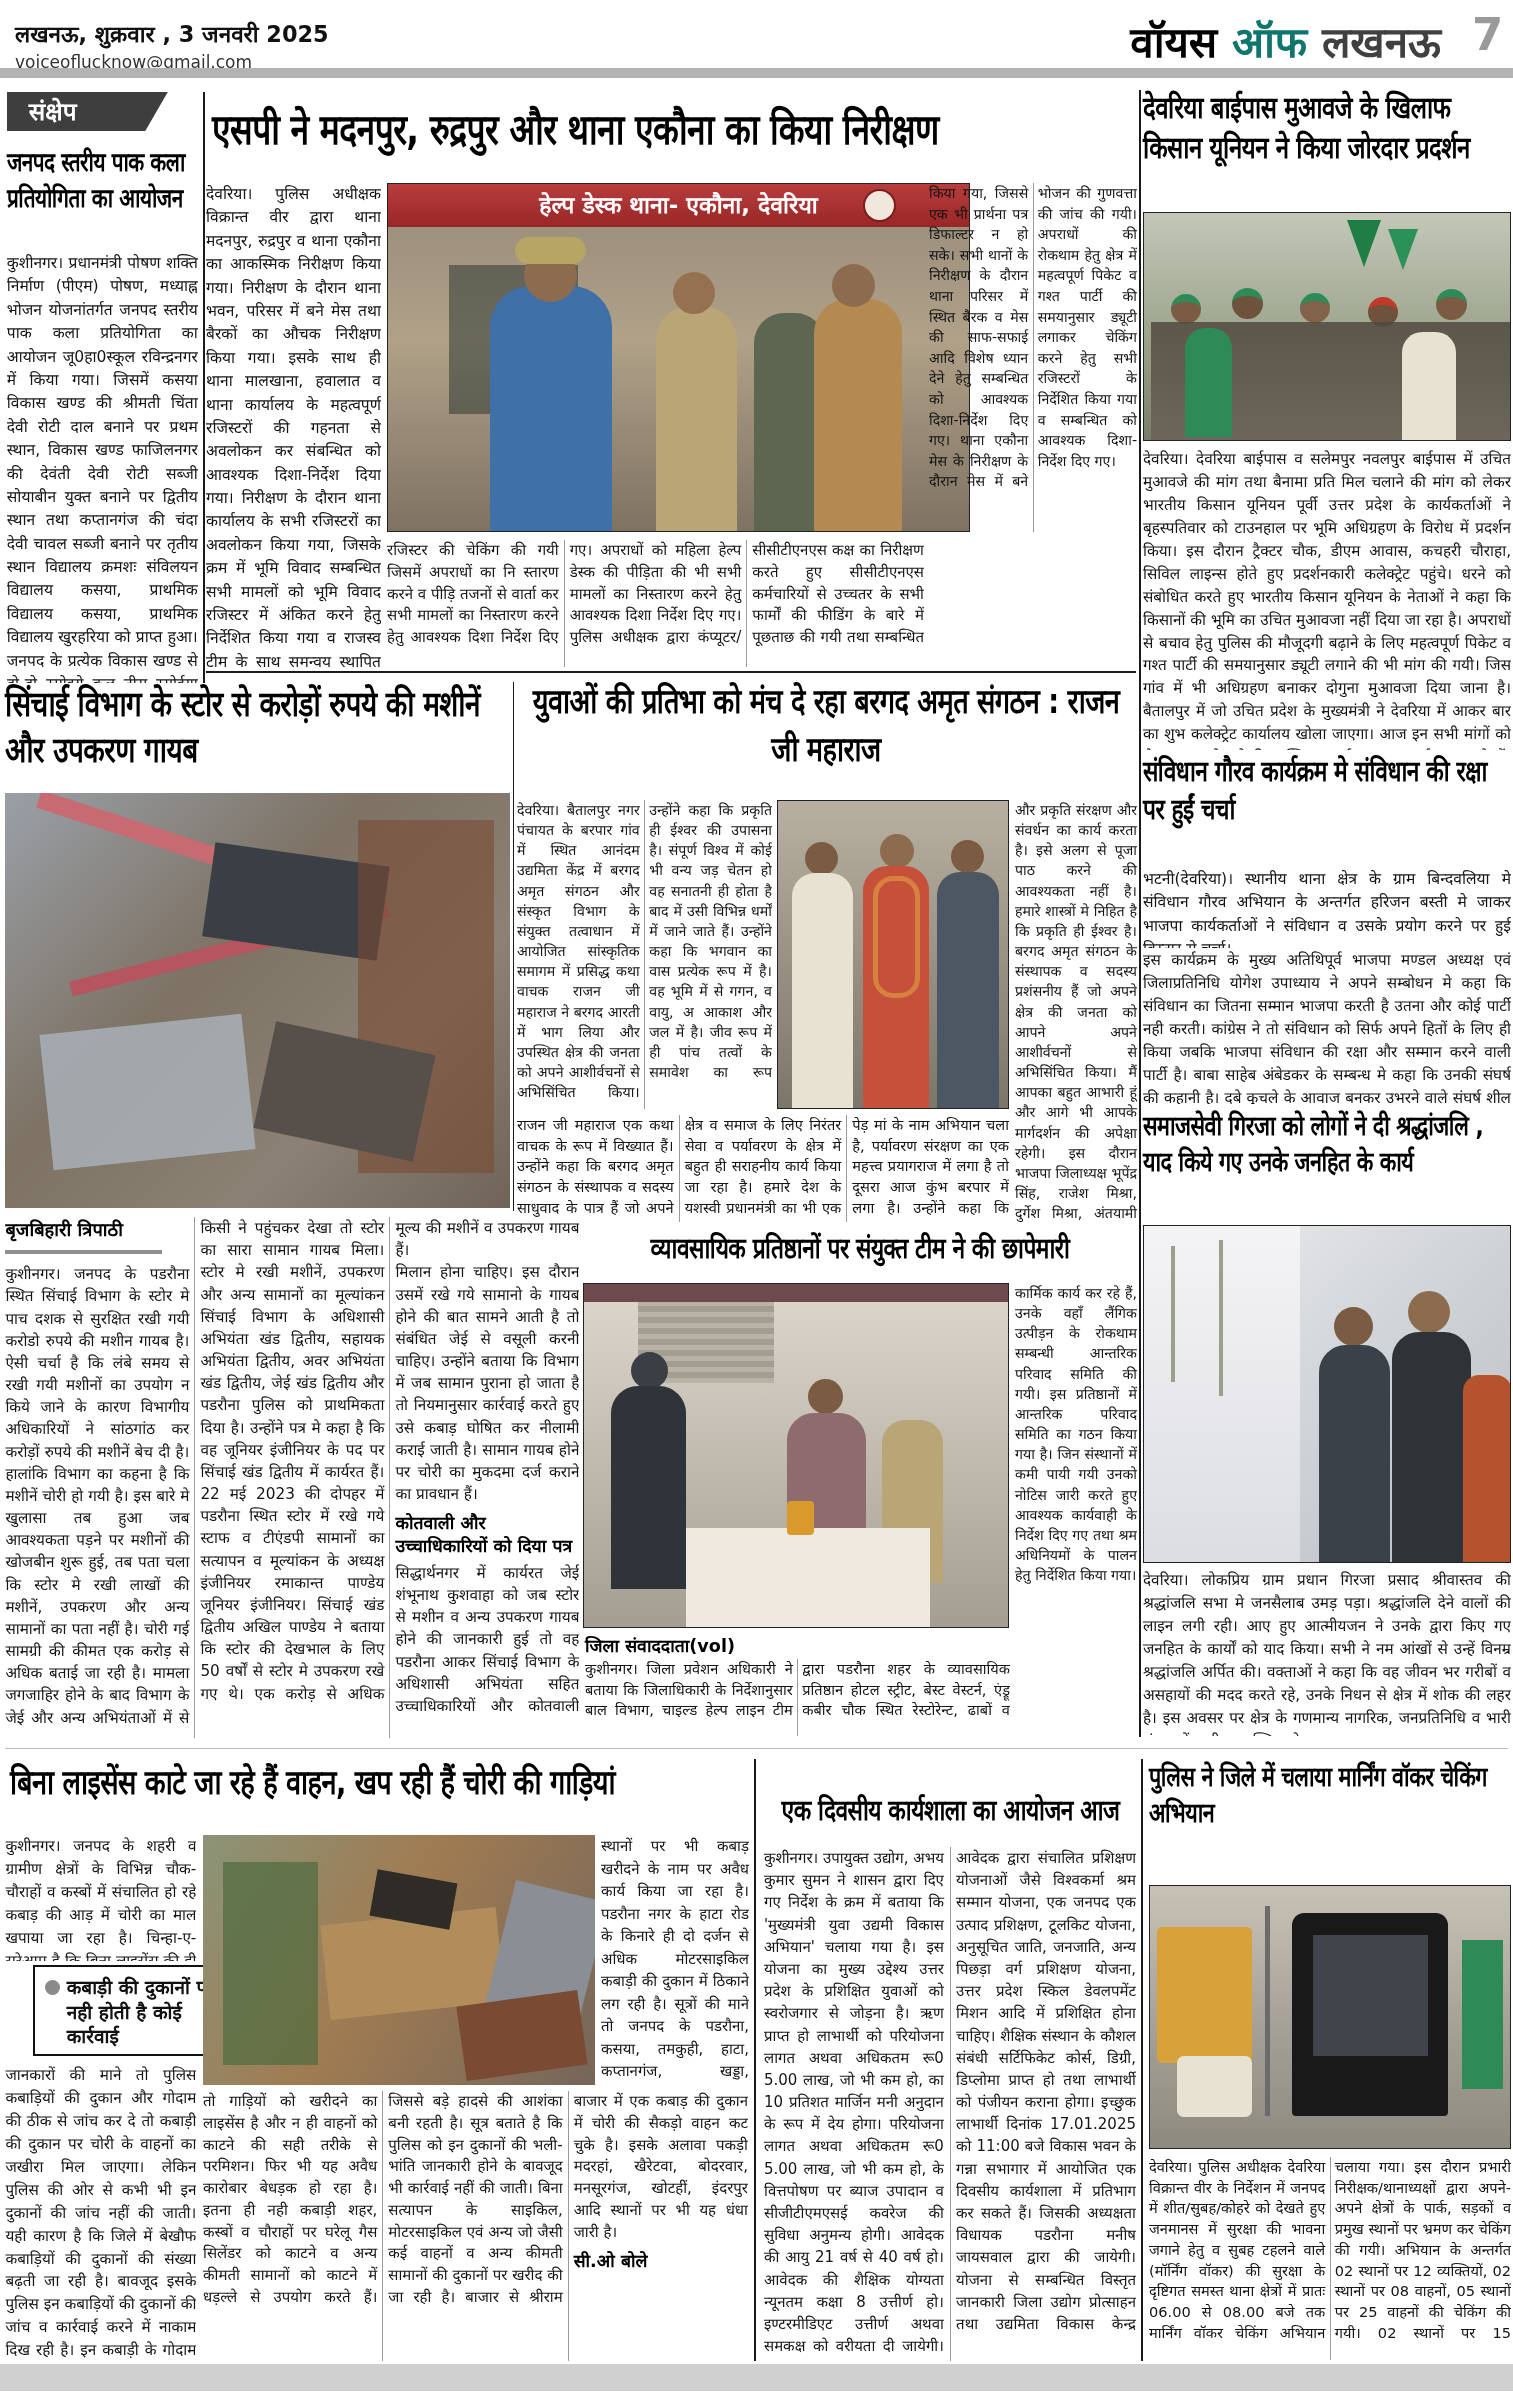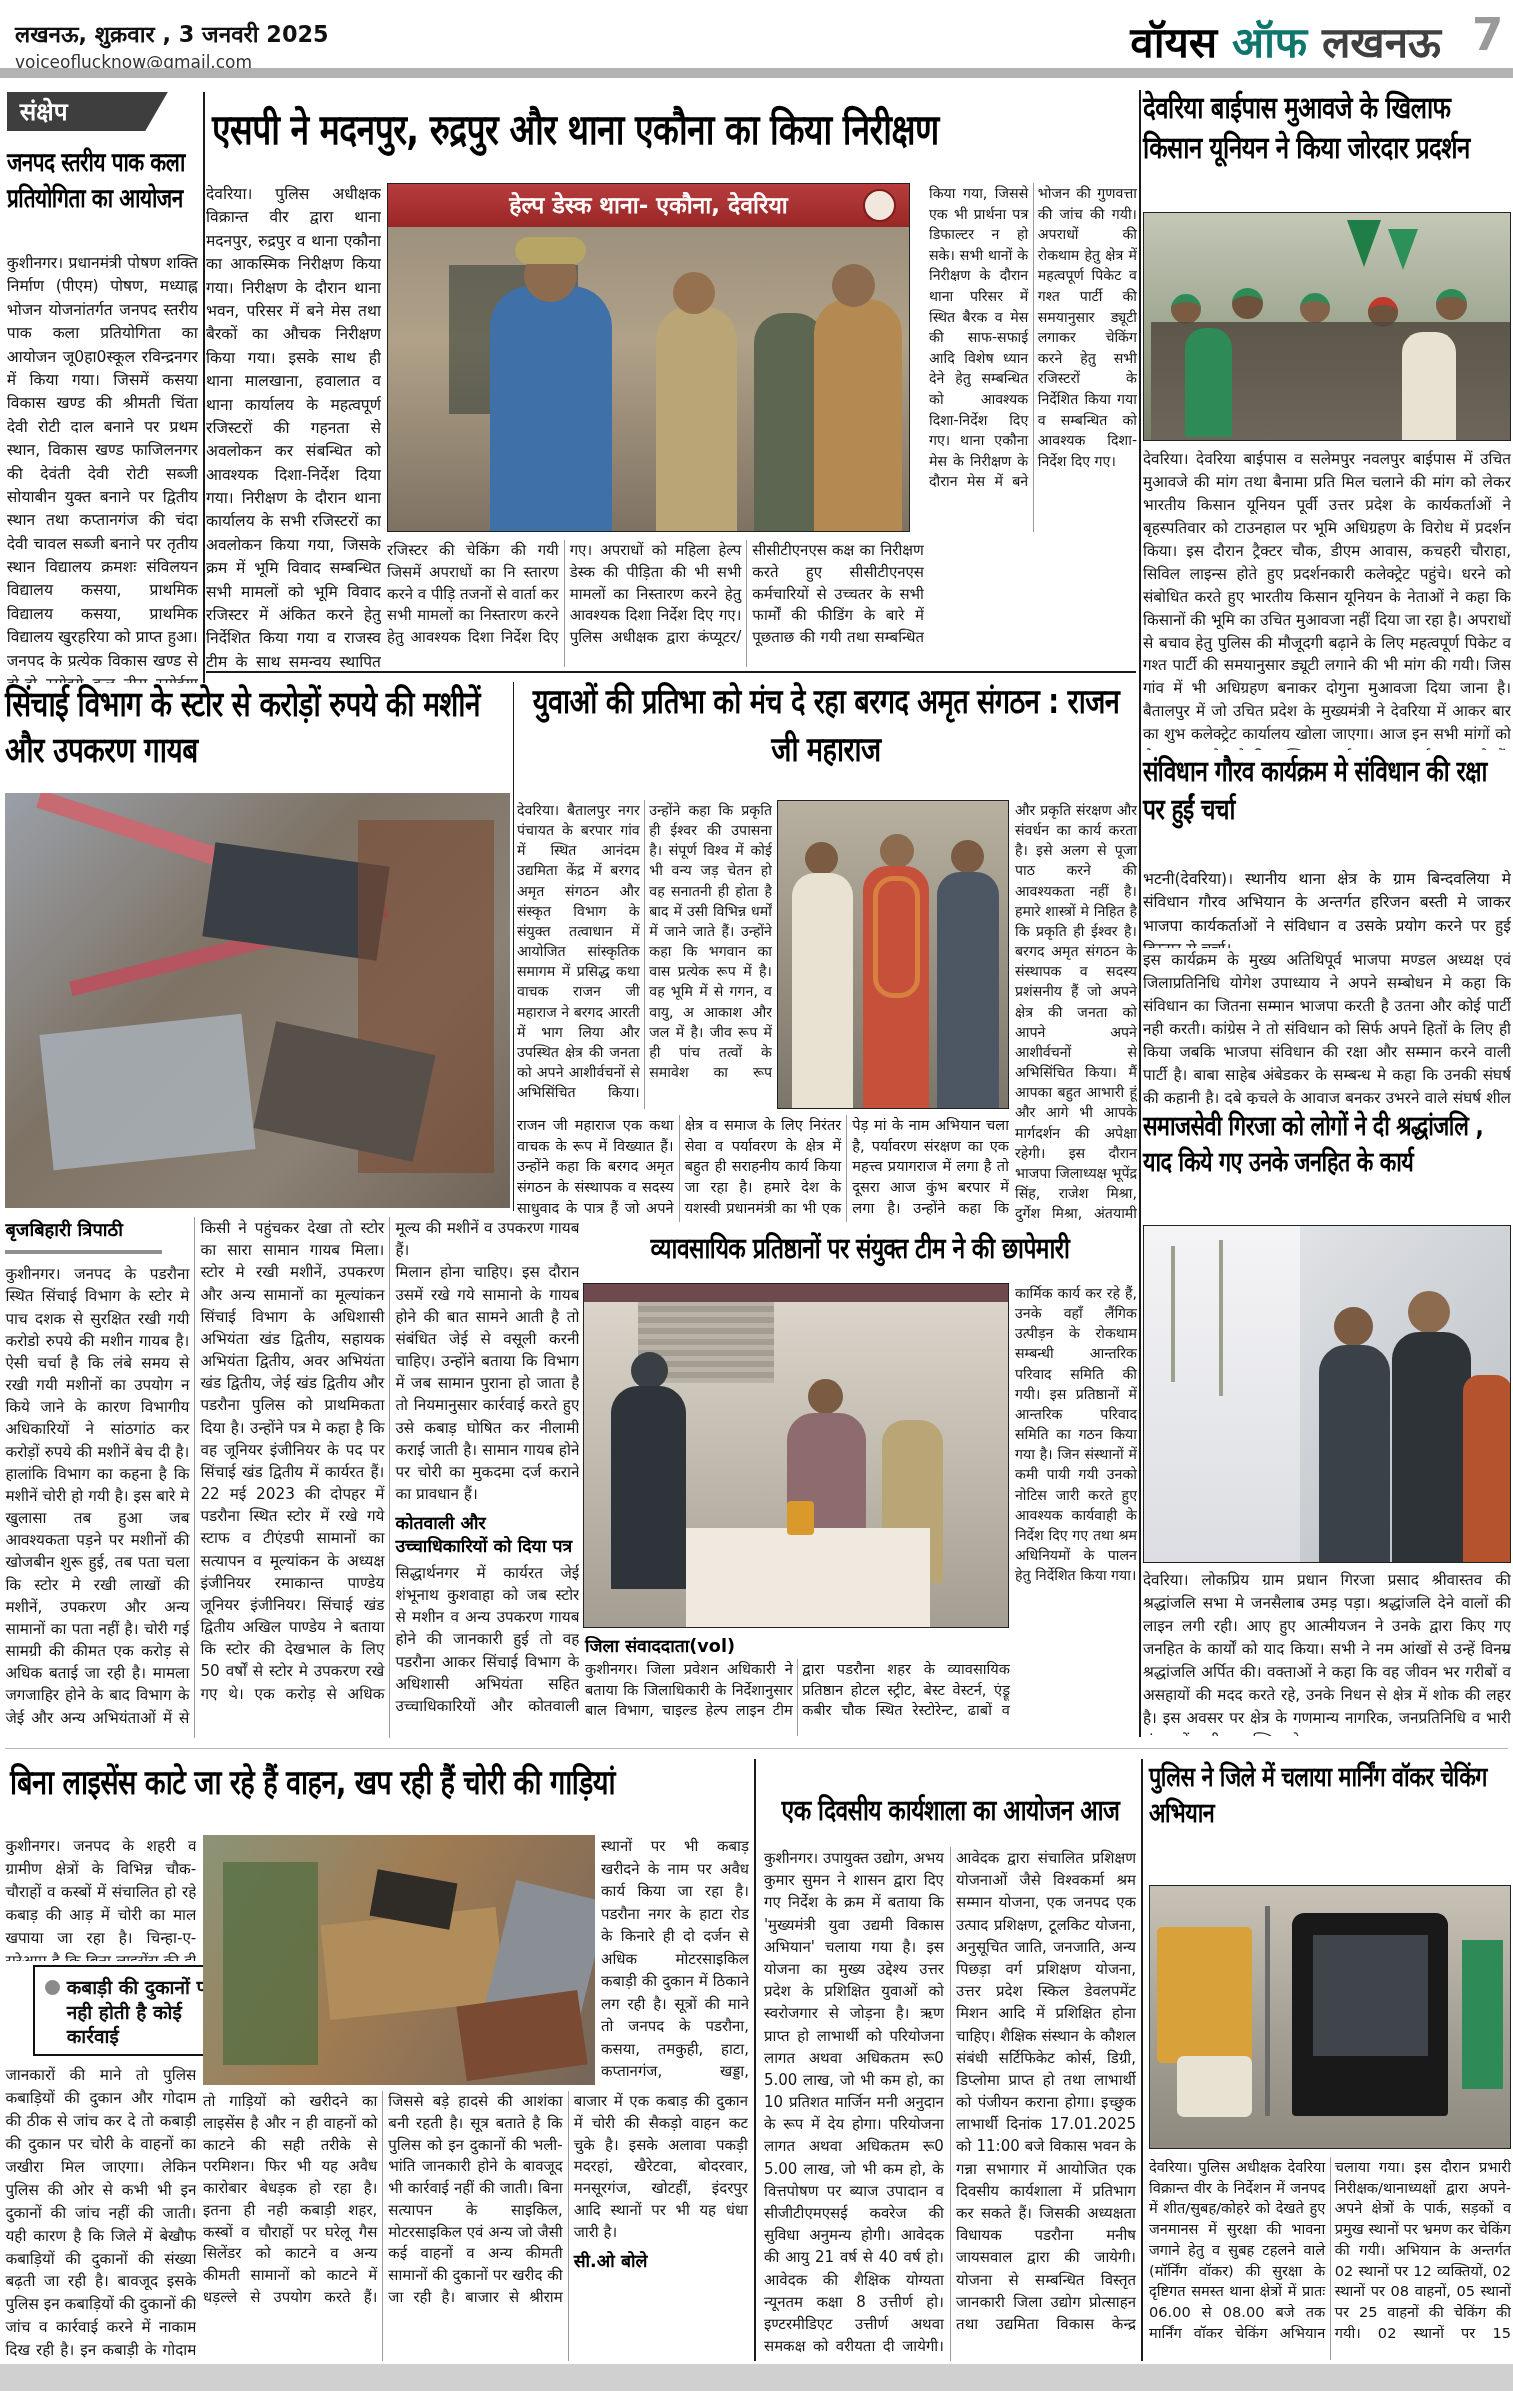--- a/index.html
+++ b/index.html
@@ -38,29 +38,29 @@
   <div class="abs" style="left:15px;top:17.6px;width:353px;font-size:22.4px;font-weight:bold;">लखनऊ, शुक्रवार , 3 जनवरी 2025</div>
   <div class="abs" style="left:15px;top:52px;width:353px;font-size:17px;color:#333;">voiceoflucknow@gmail.com</div>
   <div class="abs" style="left:1085px;top:12.2px;width:356px;text-align:right;font-size:42px;font-weight:bold;white-space:nowrap;">
     <span style="color:#000;">वॉयस</span>
     <span style="color:#0f766e;">ऑफ</span>
     <span style="color:#404040;">लखनऊ</span>
   </div>
   <div class="abs" style="left:1472px;top:8.1px;font-size:45px;font-weight:bold;color:#9a9a9a;">7</div>
   <div class="abs gray-bar" style="left:0;top:68px;width:1514px;height:9.5px;"></div>
 
-  <div class="abs badge" style="left:6.8px;top:92px;width:161px;height:39px;font-size:24.4px;line-height:39px;padding-left:13px;font-family:Liberation Serif, serif;">संक्षेप</div>
+  <div class="abs badge" style="left:6.8px;top:92px;width:161px;height:39px;font-size:24.4px;line-height:39px;padding-left:22px;font-family:Liberation Serif, serif;">संक्षेप</div>
   <div class="abs hl cx" style="left:6.8px;top:145px;width:239px;font-size:26px;line-height:1.38;">जनपद स्तरीय पाक कला प्रतियोगिता का आयोजन</div>
   <div class="abs body-t" style="left:6.8px;top:252px;width:191px;height:431px;">कुशीनगर। प्रधानमंत्री पोषण शक्ति निर्माण (पीएम) पोषण, मध्याह्न भोजन योजनांतर्गत जनपद स्तरीय पाक कला प्रतियोगिता का आयोजन जू0हा0स्कूल रविन्द्रनगर में किया गया। जिसमें कसया विकास खण्ड की श्रीमती चिंता देवी रोटी दाल बनाने पर प्रथम स्थान, विकास खण्ड फाजिलनगर की देवंती देवी रोटी सब्जी सोयाबीन युक्त बनाने पर द्वितीय स्थान तथा कप्तानगंज की चंदा देवी चावल सब्जी बनाने पर तृतीय स्थान विद्यालय क्रमशः संविलयन विद्यालय कसया, प्राथमिक विद्यालय कसया, प्राथमिक विद्यालय खुरहरिया को प्राप्त हुआ। जनपद के प्रत्येक विकास खण्ड से दो-दो रसोइये कुल तीस रसोईया द्वारा प्रतिभाग किया गया है। प्रमाण पत्र का वितरण वरिष्ठ कोषाधिकारी कुशीनगर एवं जिला बेसिक शिक्षा अधिकारी कुशीनगर के द्वारा किया गया। इस दौरान वरिष्ठ कोषाधिकारी, जिला बेसिक शिक्षा अधिकारी/जिला विद्यालय निरीक्षक, जिला स्वास्थ्य अधिकारी उपस्थित है।</div>
   <div class="abs vr" style="left:203px;top:92px;width:2px;height:591px;"></div>
 
   <div class="abs hl cx nowrap" style="left:212px;top:99px;width:1157px;font-size:42px;">एसपी ने मदनपुर, रुद्रपुर और थाना एकौना का किया निरीक्षण</div>
   <div class="abs body-t" style="left:206px;top:183px;width:175px;height:486px;">देवरिया। पुलिस अधीक्षक विक्रान्त वीर द्वारा थाना मदनपुर, रुद्रपुर व थाना एकौना का आकस्मिक निरीक्षण किया गया। निरीक्षण के दौरान थाना भवन, परिसर में बने मेस तथा बैरकों का औचक निरीक्षण किया गया। इसके साथ ही थाना मालखाना, हवालात व थाना कार्यालय के महत्वपूर्ण रजिस्टरों की गहनता से अवलोकन कर संबन्धित को आवश्यक दिशा-निर्देश दिया गया। निरीक्षण के दौरान थाना कार्यालय के सभी रजिस्टरों का अवलोकन किया गया, जिसके क्रम में भूमि विवाद सम्बन्धित सभी मामलों को भूमि विवाद रजिस्टर में अंकित करने हेतु निर्देशित किया गया व राजस्व टीम के साथ समन्वय स्थापित कर समय से निस्तारण कराने व विवादित सभी प्रकरणों में निरोधात्मक कार्यवाही करने हेतु निर्देशित किया गया।</div>
 
-  <div class="photo" style="left:387px;top:183px;width:523px;height:349px;background:linear-gradient(180deg,#968a79 0%,#b0a188 45%,#7e7263 100%);">
+  <div class="photo" style="left:387px;top:183px;width:583px;height:349px;background:linear-gradient(180deg,#968a79 0%,#b0a188 45%,#7e7263 100%);">
     <div class="banner">हेल्प डेस्क थाना- एकौना, देवरिया</div>
     <span class="s" style="left:475px;top:5.4px;width:33px;height:33px;border-radius:50%;background:#f2e7dc;border:2px solid #7d1d1d;"></span>
     <span class="s" style="left:61px;top:81px;width:129px;height:149px;background:#2f3b33;opacity:.55;"></span>
     <span class="s" style="left:102px;top:102px;width:122px;height:247px;border-radius:41px 41px 0 0;background:#3f70a8;"></span>
     <span class="s head-round" style="left:136px;top:65px;width:53px;height:53px;background:#8c6b4f;"></span>
     <span class="s" style="left:127px;top:53px;width:71px;height:27px;border-radius:13.6px;background:#b7a565;"></span>
     <span class="s" style="left:268px;top:122px;width:81px;height:227px;border-radius:34px 34px 0 0;background:#b9a576;"></span>
     <span class="s head-round" style="left:285px;top:88px;width:42px;height:42px;background:#96714f;"></span>
     <span class="s" style="left:366px;top:129px;width:71px;height:220px;border-radius:30px 30px 0 0;background:#5c6650;"></span>
     <span class="s" style="left:426px;top:115px;width:88px;height:233px;border-radius:34px 34px 0 0;background:#b48a52;"></span>

